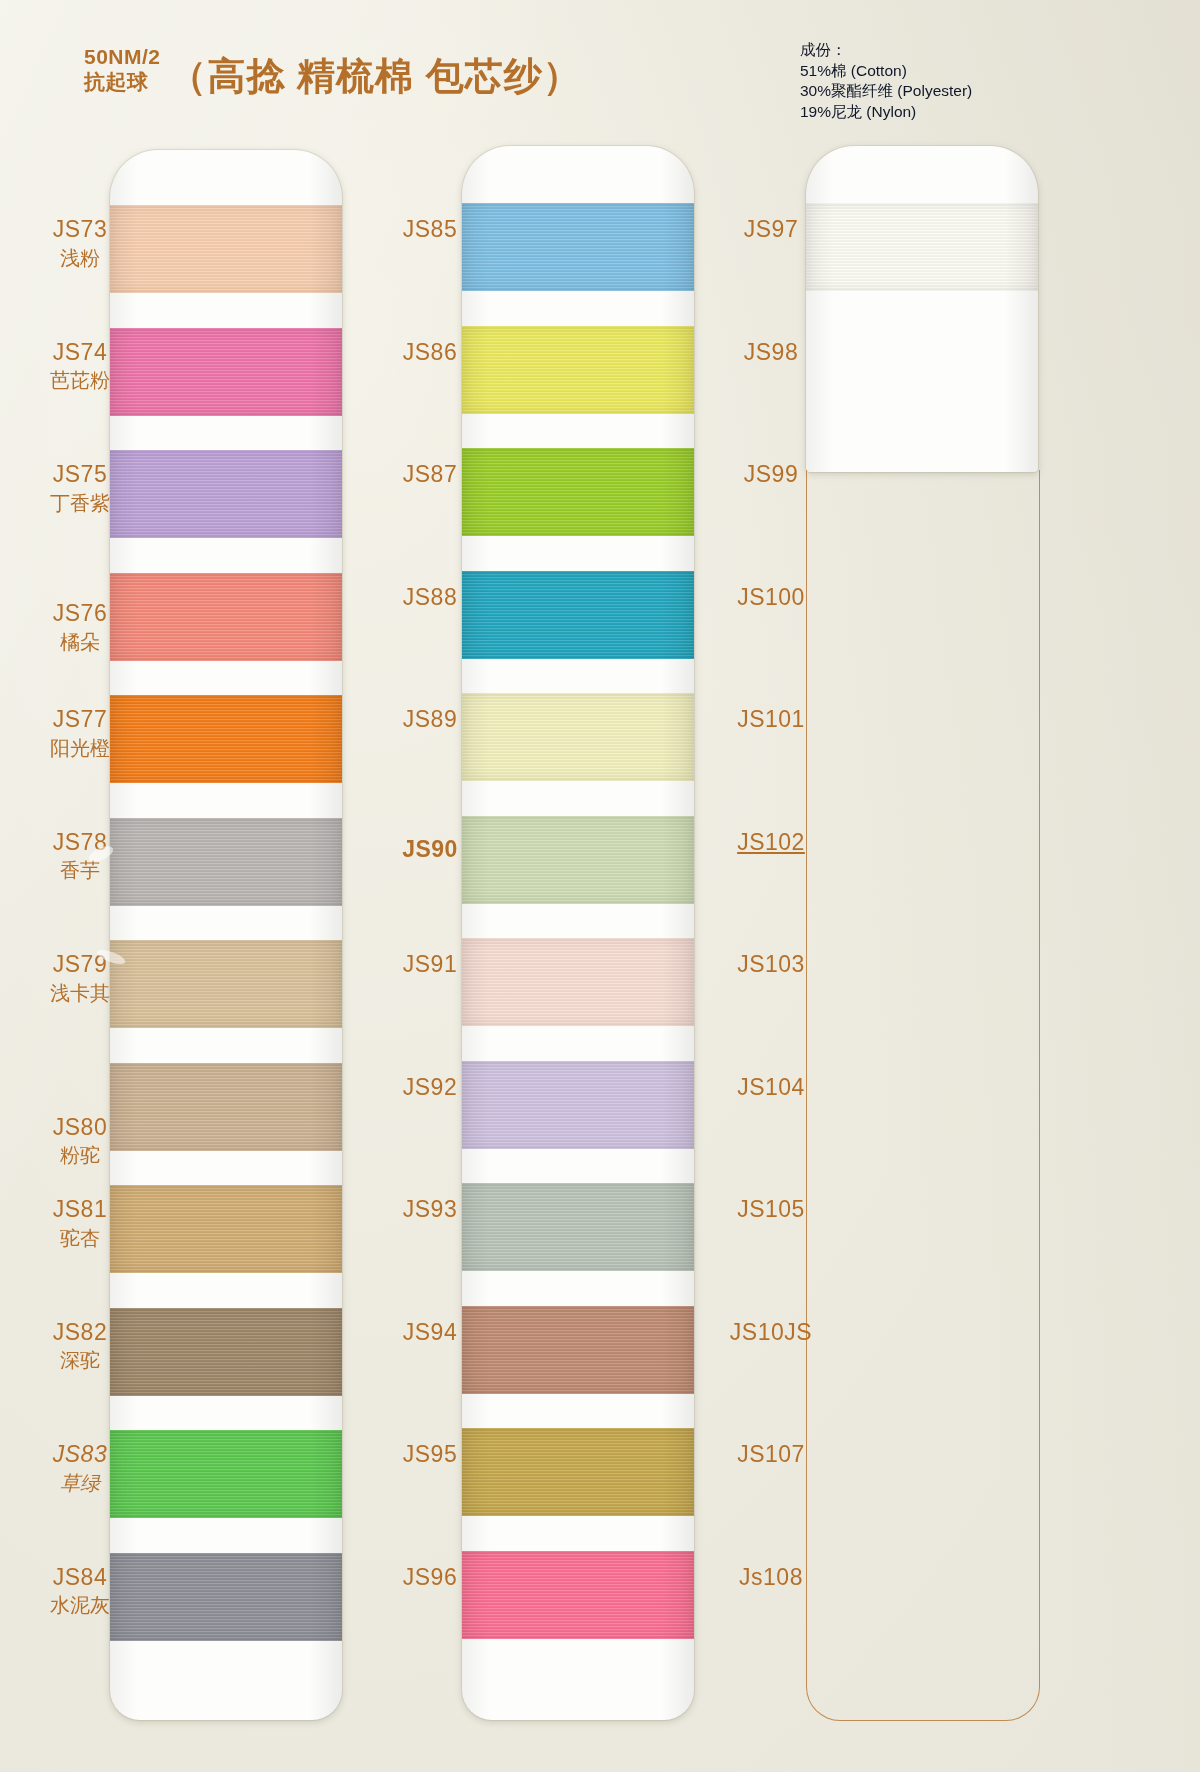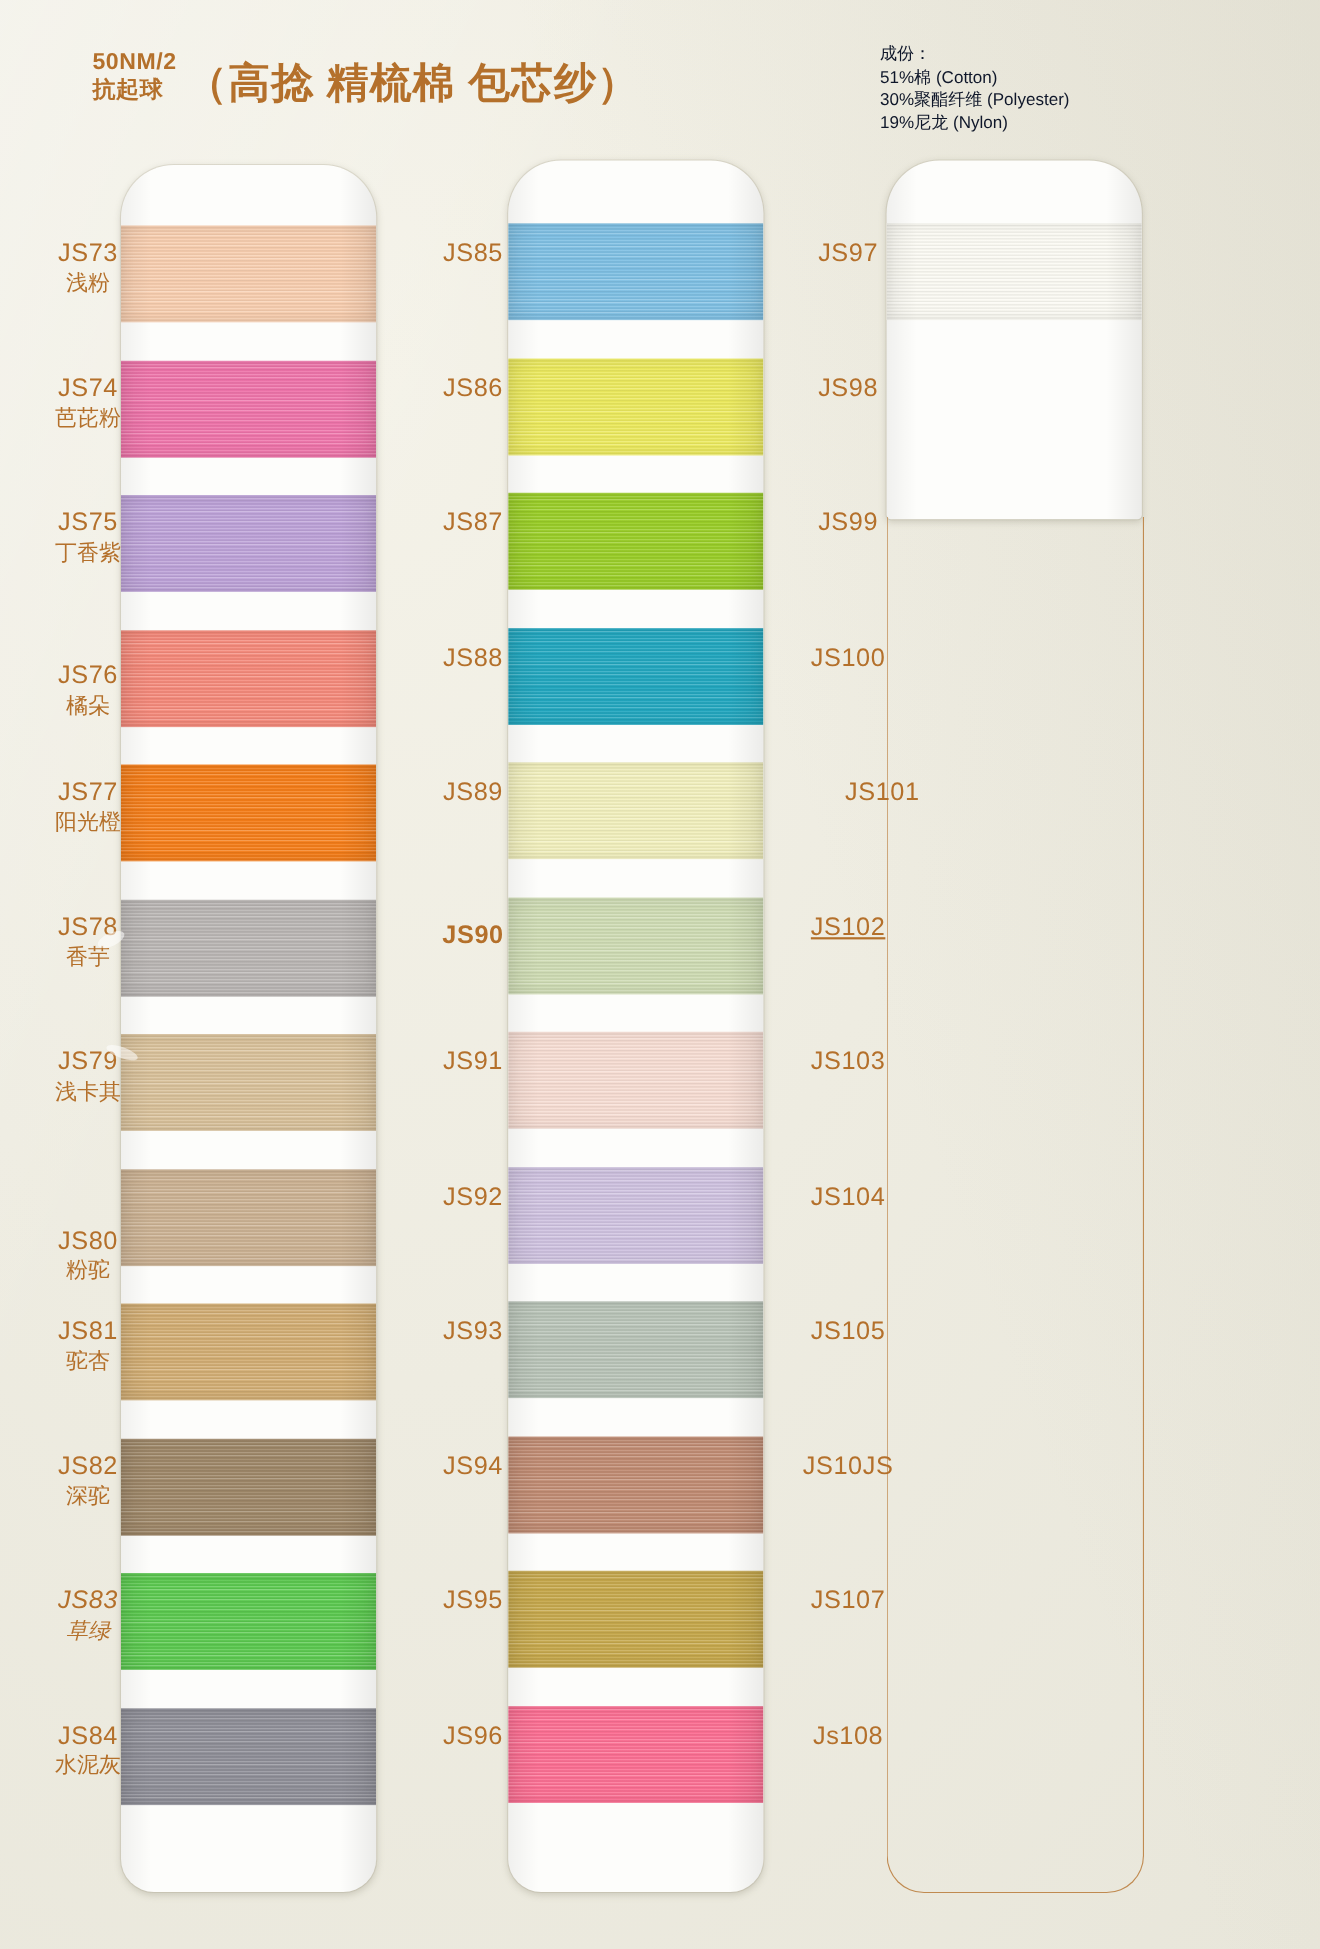--- a/index.html
+++ b/index.html
@@ -247,21 +247,21 @@
     </div>
     <div class="label lab-right" style="top: 337.5px;">
       <span class="code">JS98</span>
     </div>
     <div class="label lab-right" style="top: 460px;">
       <span class="code">JS99</span>
     </div>
     <div class="label lab-right" style="top: 582.5px;">
       <span class="code">JS100</span>
     </div>
-    <div class="label lab-right" style="top: 705px; text-align: right;">
+    <div class="label lab-right" style="top: 705px;">
       <span class="code">JS101</span>
     </div>
     <div class="label lab-right" style="top: 827.5px; text-decoration: underline;">
       <span class="code">JS102</span>
     </div>
     <div class="label lab-right" style="top: 950px;">
       <span class="code">JS103</span>
     </div>
     <div class="label lab-right" style="top: 1072.5px;">
       <span class="code">JS104</span>

